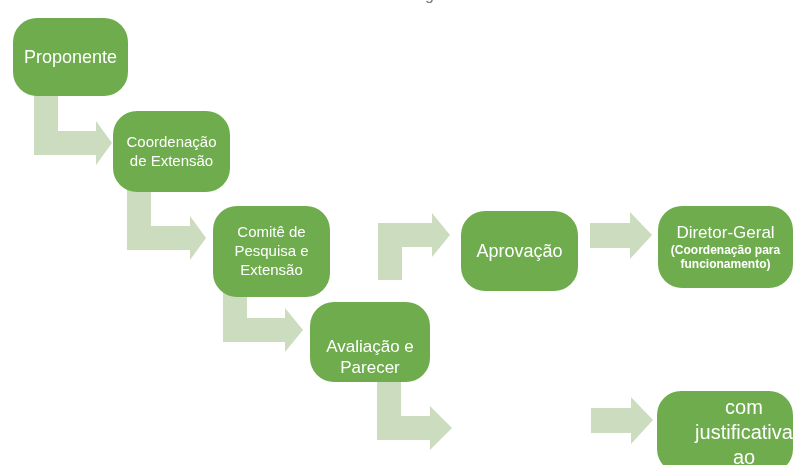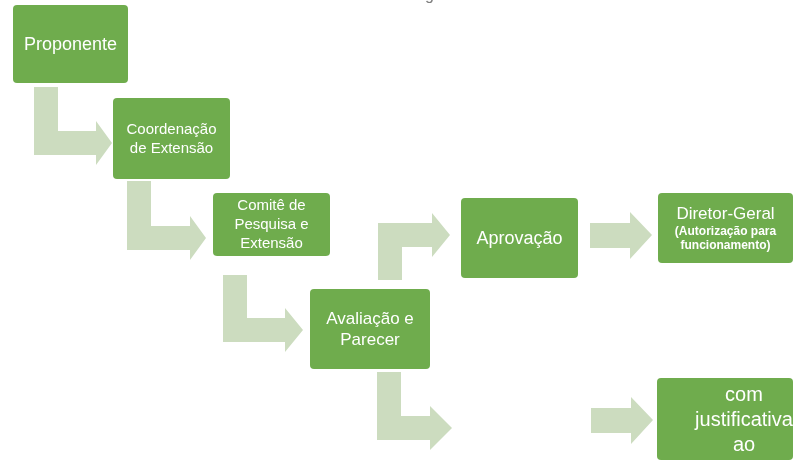--- a/index.html
+++ b/index.html
@@ -9,34 +9,35 @@
     background:#ffffff;
     font-family:"Liberation Sans", sans-serif;
     overflow:hidden;
   }
   .arrow-layer{position:absolute;left:0;top:0;width:806px;height:465px;}
   .arrow-layer polygon{fill:var(--arrow-fill,#ccdcbf);}
   .node{
     position:absolute;
     background:var(--node-fill,#6fac4d);
     color:var(--node-text,#ffffff);
-    border-radius:4px;
+    border-radius:24px;
     display:flex;flex-direction:column;
     align-items:center;justify-content:center;
     text-align:center;
     line-height:1.25;
     padding:4px 6px;
     box-sizing:border-box;
+    margin-top:13px;
   }
   .n-proponente {left:13px;  top:5px;   width:115px; height:78px; font-size:18px;}
   .n-coordenacao{left:113px; top:98px;  width:117px; height:81px; font-size:15px;}
-  .n-comite     {left:213px; top:193px; width:117px; height:63px; font-size:15px;}
-  .n-avaliacao  {left:310px; top:289px; width:120px; height:80px; font-size:17px;}
+  .n-comite     {left:213px; top:193px; width:117px; height:91px; font-size:15px;}
+  .n-avaliacao  {left:310px; top:289px; width:120px; height:80px; font-size:17px;justify-content:flex-end;}
   .n-aprovacao  {left:461px; top:198px; width:117px; height:80px; font-size:18px;text-align:right;}
-  .n-diretor    {left:658px; top:193px; width:135px; height:70px;}
+  .n-diretor    {left:658px; top:193px; width:135px; height:82px;}
   .n-reprovacao {left:461px; top:380px; width:122px; height:81px; font-size:17px;}
   .n-parecer    {left:657px; top:378px; width:136px; height:82px; font-size:20px;padding-left:44px;}
   .node-title{font-size:17px;line-height:1.2;}
   .node-subtitle{font-size:12px;font-weight:bold;line-height:1.15;margin-top:1px;}
   .title-fragment{
     position:absolute;left:422px;top:0;
     width:22px;height:6px;overflow:hidden;
     color:var(--fragment-color,#7f7f7f);
   }
   .title-fragment span{
@@ -78,21 +79,21 @@
   <div class="node n-avaliacao">
     <span>Avaliação e Parecer</span>
   </div>
 
   <div class="node n-aprovacao">
     <span>Aprovação</span>
   </div>
 
   <div class="node n-diretor">
     <span class="node-title">Diretor-Geral</span>
-    <span class="node-subtitle">(Autorização para funcionamento)</span>
+    <span class="node-subtitle">(Coordenação para funcionamento)</span>
   </div>
 
 
   <div class="node n-parecer">
     <span>Parecer com justificativa ao Proponente.</span>
   </div>
 
 </div>
 
 </body></html>

